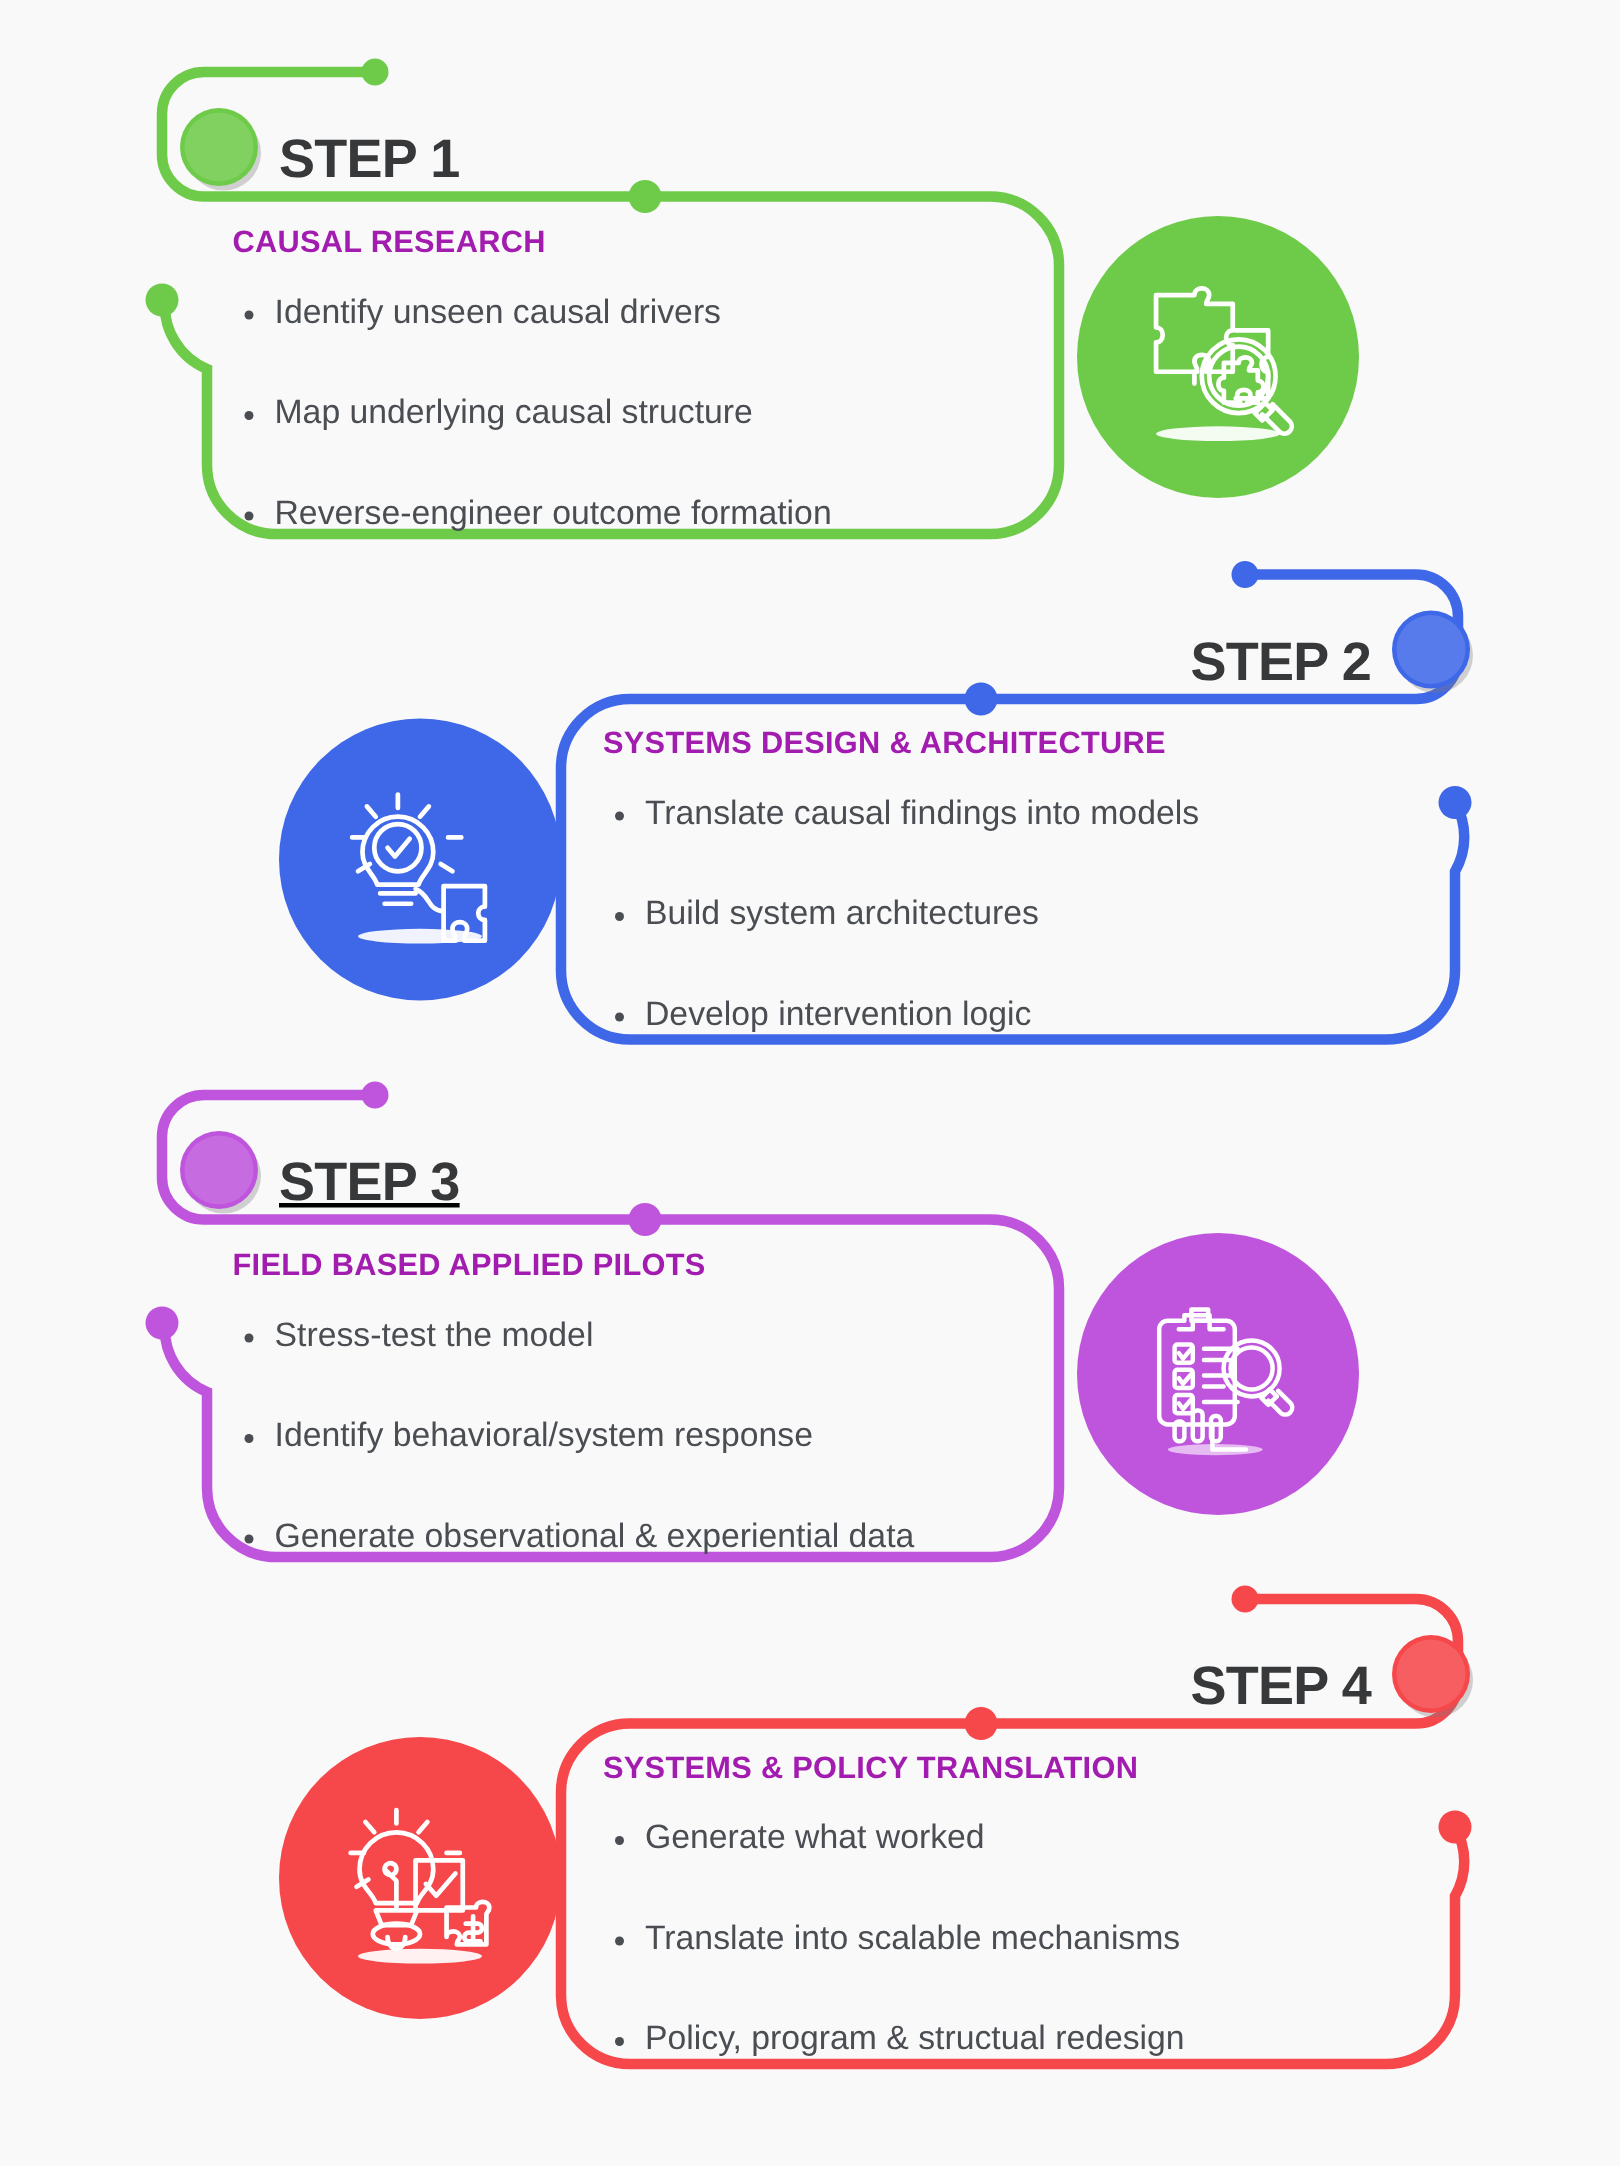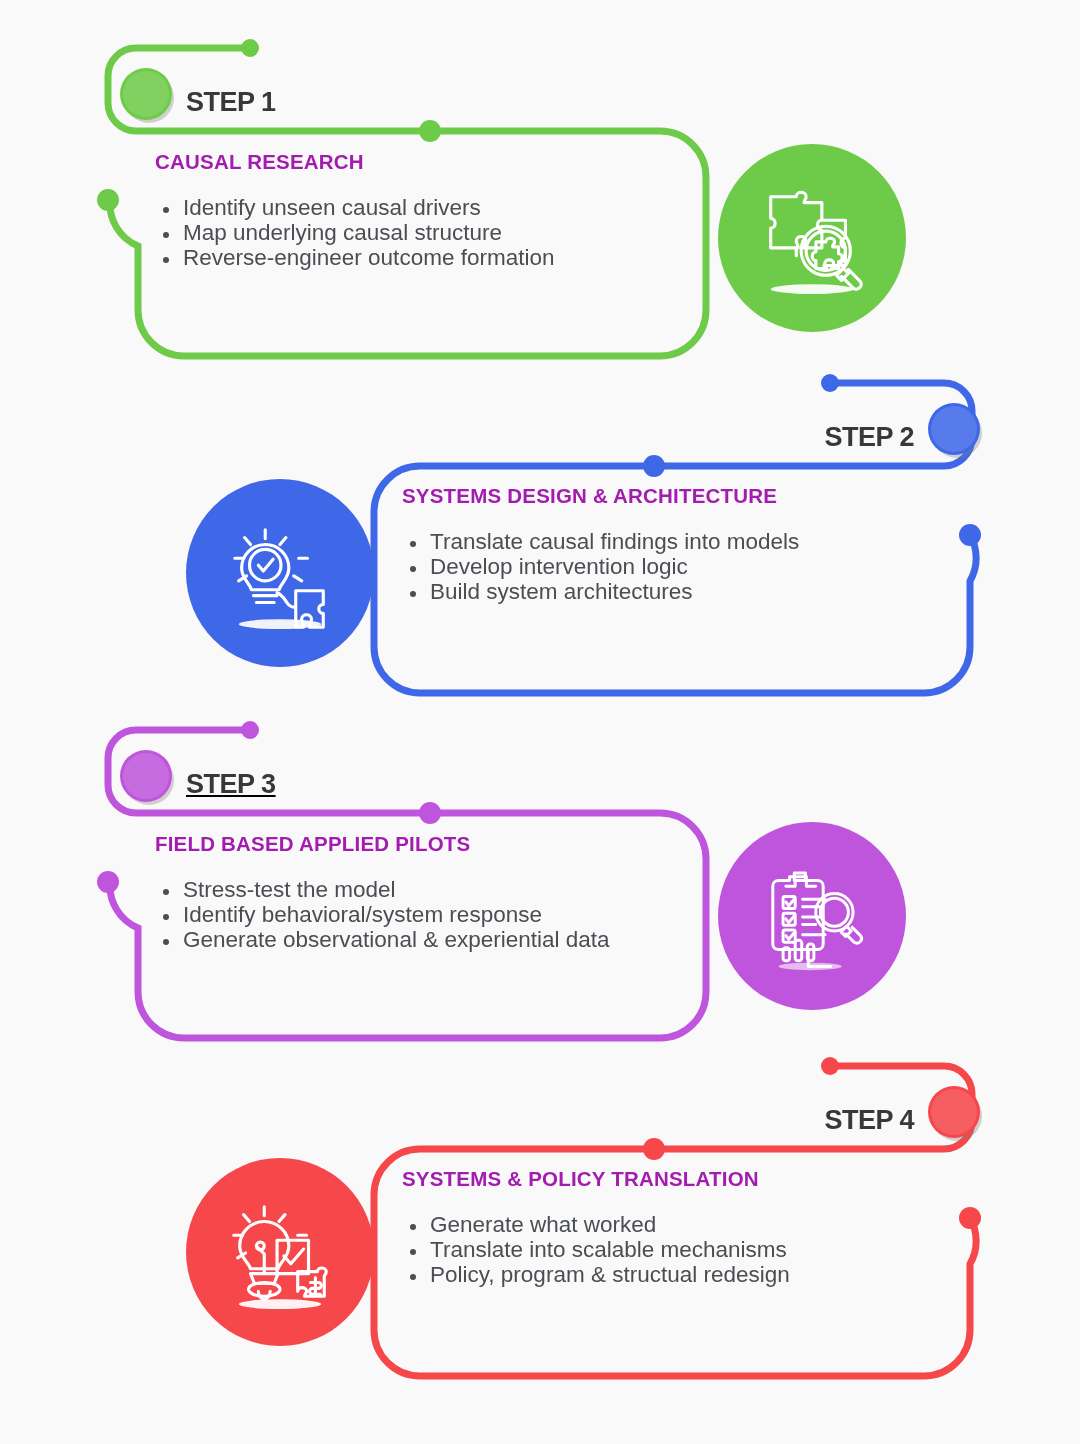--- a/index.html
+++ b/index.html
@@ -45,21 +45,21 @@
   }
   .marker-dot::after {
     content: "";
     position: absolute;
     left: 3px; top: 3px;
     width: 46px; height: 46px;
     border-radius: 50%;
     background: rgba(255,255,255,0.13);
   }
   .step-label {
-    font-size: 27px;
+    font-size: 36px;
     font-weight: 700;
     letter-spacing: -0.5px;
     color: #36383a;
     white-space: nowrap;
     margin-top: 17px;
   }
 
   
   .block {
     position: absolute;
@@ -77,20 +77,21 @@
     margin: 0;
     padding: 0;
   }
   .bullets li {
     position: relative;
     font-size: 22.5px;
     color: #4a4e53;
     white-space: nowrap;
     padding-left: 28px;
     line-height: 1.1;
+    margin-top: 42px;
   }
   .bullets li:first-child { margin-top: 22px; }
   .bullets li::before {
     content: "";
     position: absolute;
     left: 8px;
     top: 11px;
     width: 6px;
     height: 6px;
     border-radius: 50%;
@@ -188,22 +189,22 @@
 
   <div class="step-marker right" style="right:100px; top:403px;">
     <span class="marker-dot c-blue"></span>
     <span class="step-label">STEP 2</span>
   </div>
 
   <div class="block" style="left:402px; top:484px;">
     <div class="block-title">SYSTEMS DESIGN &amp; ARCHITECTURE</div>
     <ul class="bullets">
       <li>Translate causal findings into models</li>
+      <li>Build system architectures</li>
       <li>Develop intervention logic</li>
-      <li>Build system architectures</li>
     </ul>
   </div>
 
   <div class="icon-bubble c-blue" style="left:186px; top:479px;">
     <svg width="118" height="118" viewBox="0 0 120 120">
       <g fill="none" stroke="#ffffff" stroke-width="3.2" stroke-linejoin="round" stroke-linecap="round">
         <path d="M45 16 v9 M24 24 l6 7 M66 24 l-6 7 M14 45 h9 M88 45 h-9 M18 68 l8-5 M74 63 l8 5"></path>
         <path d="M45 31 a24 24 0 0 1 24 24 c0 11-8 15-10 22 h-28 c-2-7-10-11-10-22 a24 24 0 0 1 24-24 z"></path>
         <circle cx="45" cy="52" r="16"></circle>
         <path d="M38 52 l5 6 l10-12"></path>

